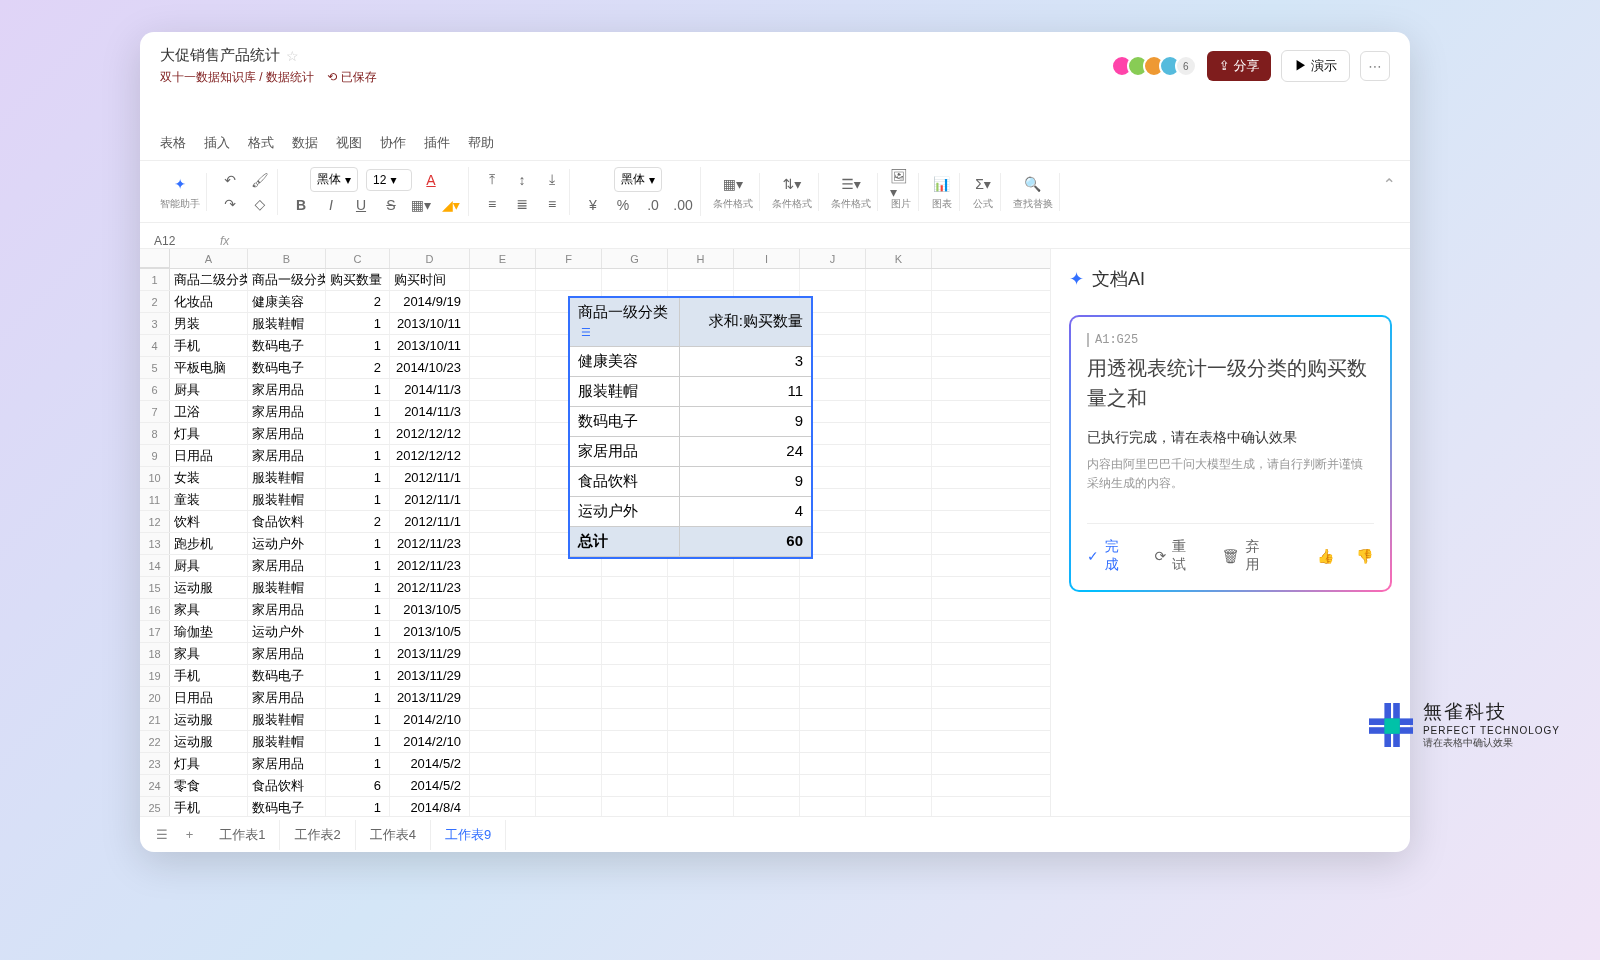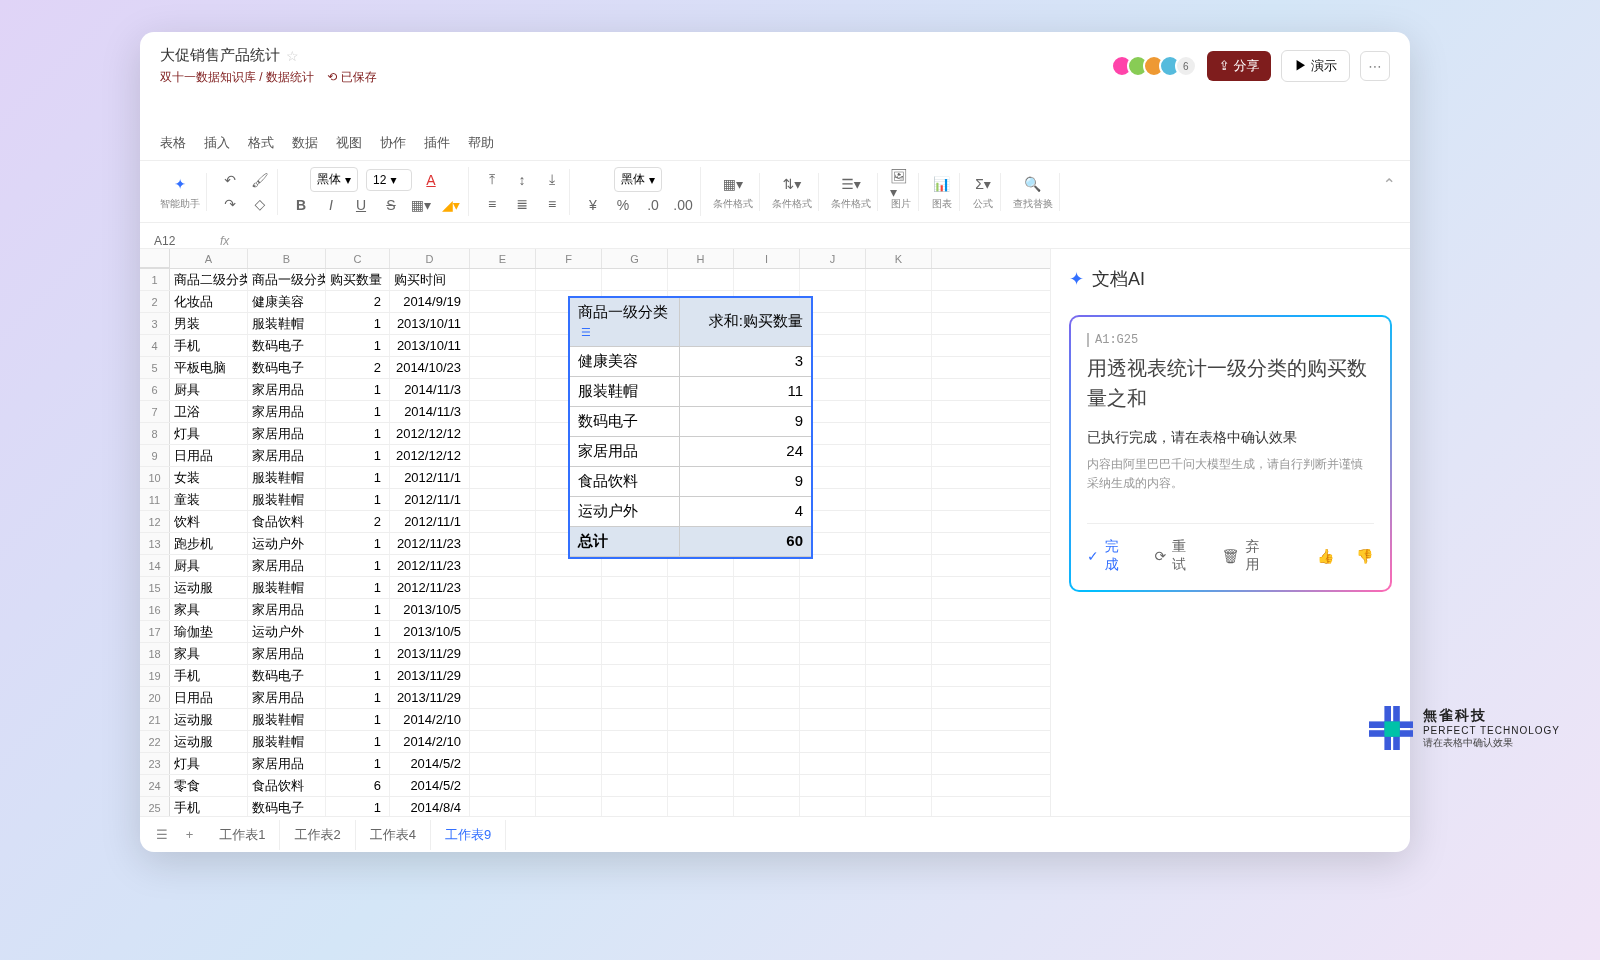--- a/index.html
+++ b/index.html
@@ -69,21 +69,21 @@
 .pivot .ptotal { background:#dbe4f0; font-weight:600;}
 .filter-ic { width:16px; height:16px; display:inline-flex; align-items:center; justify-content:center; color:#3370ff; font-size:11px;}
 
 .tabs { border-top:1px solid #eee; height:36px; display:flex; align-items:center; padding:0 10px; gap:6px; font-size:13px;}
 .tab-ic { padding:4px 6px; color:#888; cursor:pointer;}
 .tab { padding:6px 14px; color:#666; cursor:pointer; border-right:1px solid #eee;}
 .tab.active { color:#3370ff;}
 
 .vendor { position:absolute; right:40px; bottom:210px; display:flex; align-items:center; gap:10px;}
 .vlogo { width:44px; height:44px;}
-.vtext .l1 { font-size:14px; font-weight:700; color:#222; letter-spacing:2px;}
+.vtext .l1 { font-size:19px; font-weight:400; color:#222; letter-spacing:2px;}
 .vtext .l2 { font-size:10px; color:#222; letter-spacing:1px;}
 .vtext .l3 { font-size:10px; color:#444;}
 
 .wA{width:78px}.wB{width:78px}.wC{width:64px}.wD{width:80px}.wE{width:66px}.wF{width:66px}.wG{width:66px}.wH{width:66px}.wI{width:66px}.wJ{width:66px}.wK{width:66px}
 </style>
 </head>
 <body>
 
 <div class="app">
 

